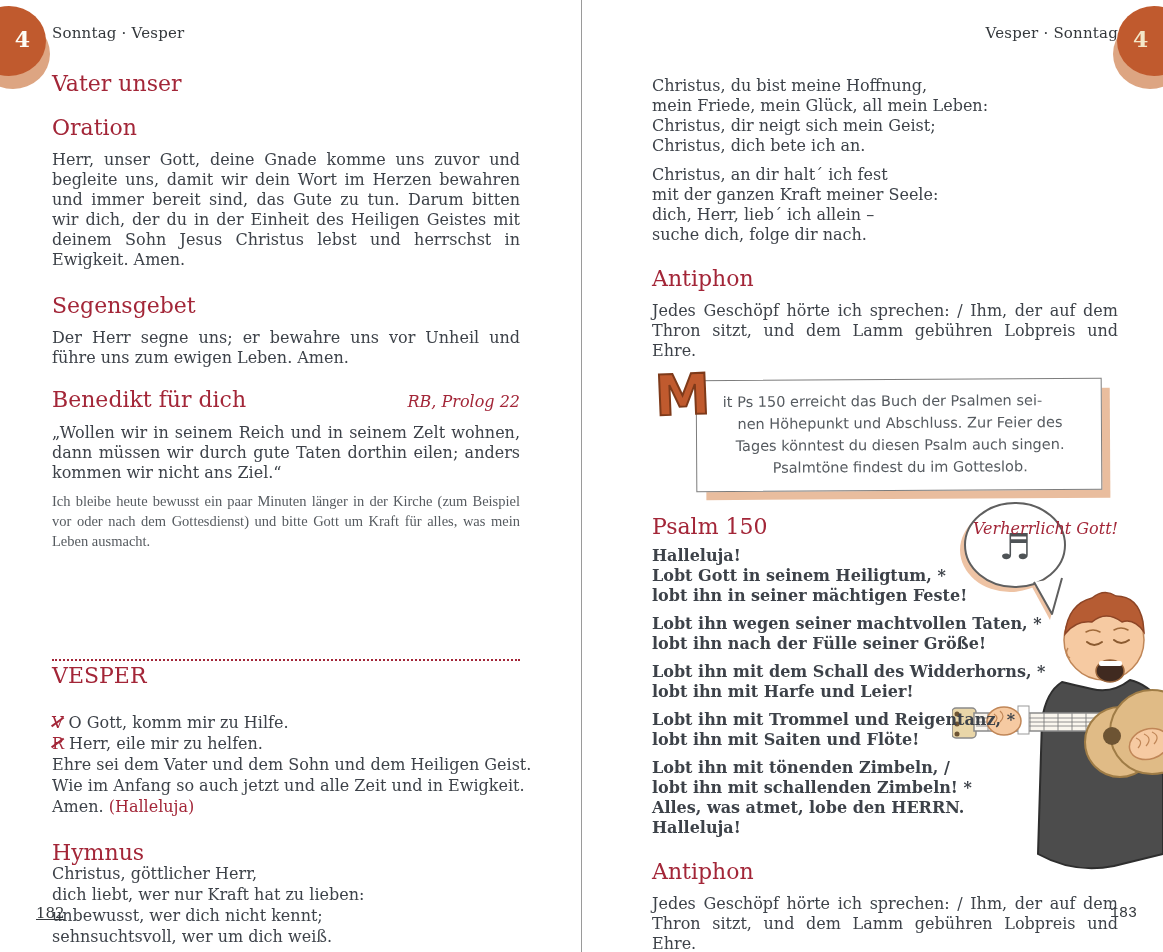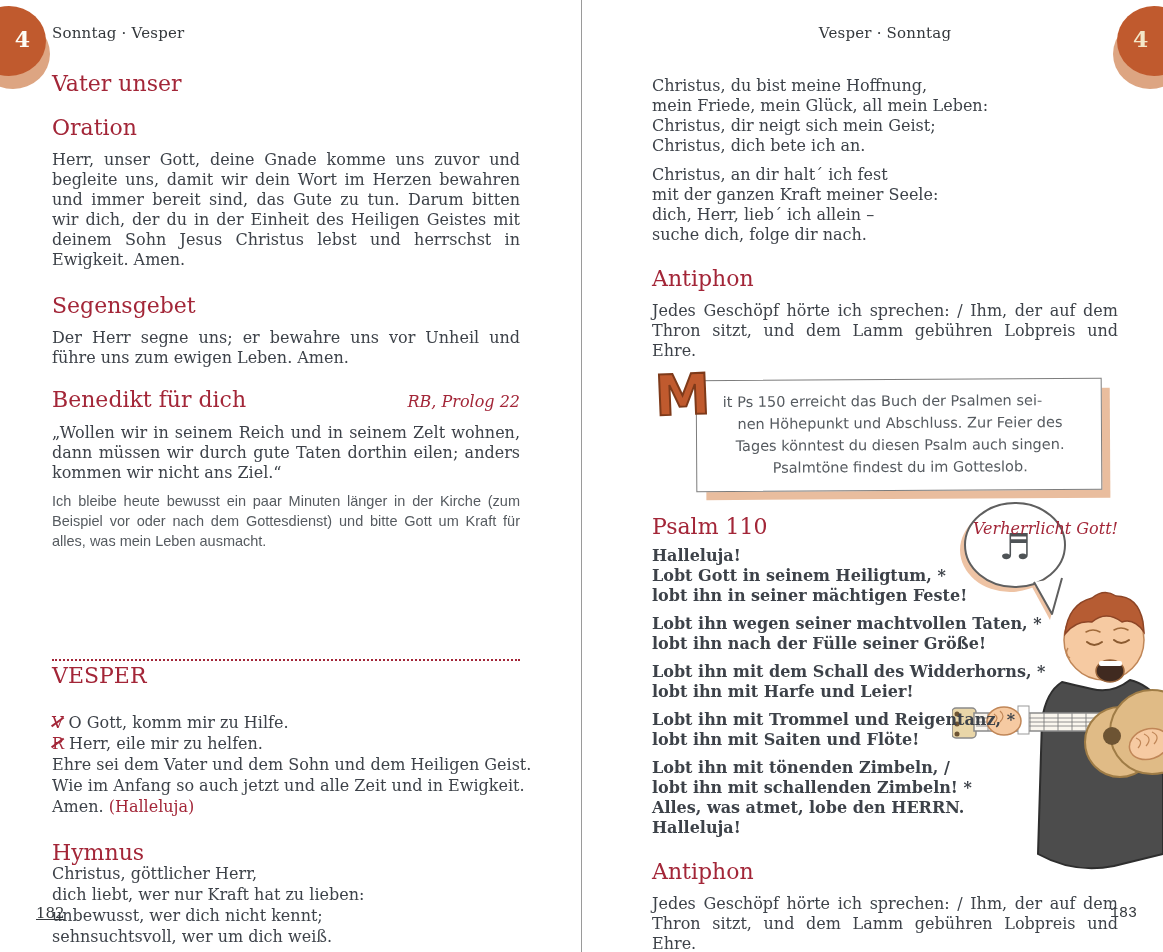--- a/index.html
+++ b/index.html
@@ -16,40 +16,40 @@
   .divider{position:absolute;left:581px;top:0;width:1px;height:100%;background:#9a9a9a;}
 
   .page{position:absolute;top:0;height:100%;}
   .page.left{left:0;width:582px;}
   .page.right{left:582px;width:581px;}
   .content{position:relative;height:100%;}
   .page.left .content{padding:24px 62px 0 52px;}
   .page.right .content{padding:24px 45px 0 70px;}
 
   .runhead{font-size:15px;color:#34383c;letter-spacing:.2px;}
-  .page.right .runhead{text-align:center;}
+  .page.right .runhead{text-align:right;}
 
   
   .tab{position:absolute;width:74px;height:70px;border-radius:50%;background:var(--orange);z-index:3;}
   .tab-shadow{position:absolute;width:74px;height:70px;border-radius:50%;background:var(--tab-shadow);z-index:2;}
   .page.left .tab{left:-28px;top:6px;}
   .page.left .tab-shadow{left:-24px;top:19px;}
   .page.right .tab{right:-28px;top:6px;}
   .page.right .tab-shadow{right:-24px;top:19px;}
   .tab .num{position:absolute;top:20px;font-size:22px;font-weight:bold;color:#fdfcf5;}
   .page.left .tab .num{right:16px;}
   .page.right .tab .num{left:16px;color:#f3e7c8;}
 
   .red-head{color:var(--red);font-size:22px;line-height:20px;}
   .head-row{display:flex;justify-content:space-between;align-items:baseline;}
   .head-ref{color:var(--red);font-style:italic;font-size:16px;}
 
   .para{font-size:16px;line-height:20px;text-align:justify;margin-top:12px;}
 
-  .hand{font-family:Liberation Sans, sans-serif;font-size:14.5px;line-height:20px;color:var(--hand);margin-top:8px;text-align:justify;}
+  .hand{font-family:Liberation Serif, serif;font-size:14.5px;line-height:20px;color:var(--hand);margin-top:8px;text-align:justify;}
 
   .dotline{border:none;border-top:2px dotted var(--red);margin-top:108px;}
 
   .verse{font-size:16px;line-height:21px;}
   .verse .line{white-space:nowrap;}
   .sign{color:var(--red);display:inline-block;position:relative;margin-right:5px;}
   .sign::after{content:"";position:absolute;left:-2px;top:9px;width:15px;height:1.5px;background:currentColor;transform:rotate(-36deg);}
   .red-inline{color:var(--red);}
 
   .pagenum{position:absolute;bottom:30px;font-size:15px;color:#34383c;}
@@ -161,21 +161,21 @@
         <span class="dropcap">M</span>
         <div class="boxlines">
             <div>it Ps 150 erreicht das Buch der Psalmen sei-</div>
             <div>nen Höhepunkt und Abschluss. Zur Feier des</div>
             <div>Tages könntest du diesen Psalm auch singen.</div>
             <div>Psalmtöne findest du im Gotteslob.</div>
           </div>
       </div>
 
       <div class="head-row" style="margin-top:26px;position:relative;z-index:2;">
-        <span class="red-head">Psalm 110</span>
+        <span class="red-head">Psalm 150</span>
         <span class="head-ref">Verherrlicht Gott!</span>
       </div>
 
       <div style="margin-top:8px;">
         <div class="psalm-stanza">
             <div class="line">Halleluja!</div>
             <div class="line">Lobt Gott in seinem Heiligtum, *</div>
             <div class="line">lobt ihn in seiner mächtigen Feste!</div>
           </div>
         <div class="psalm-stanza">

